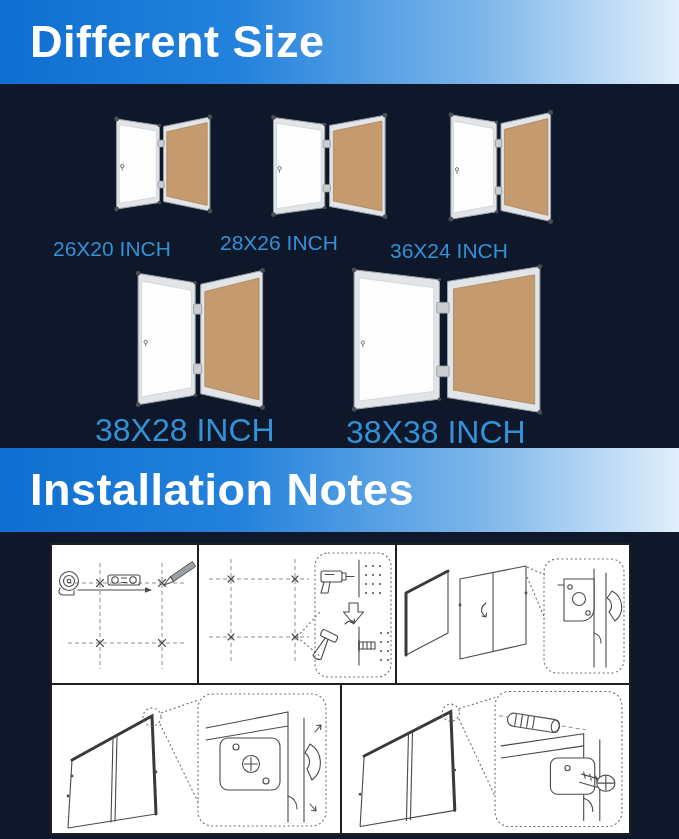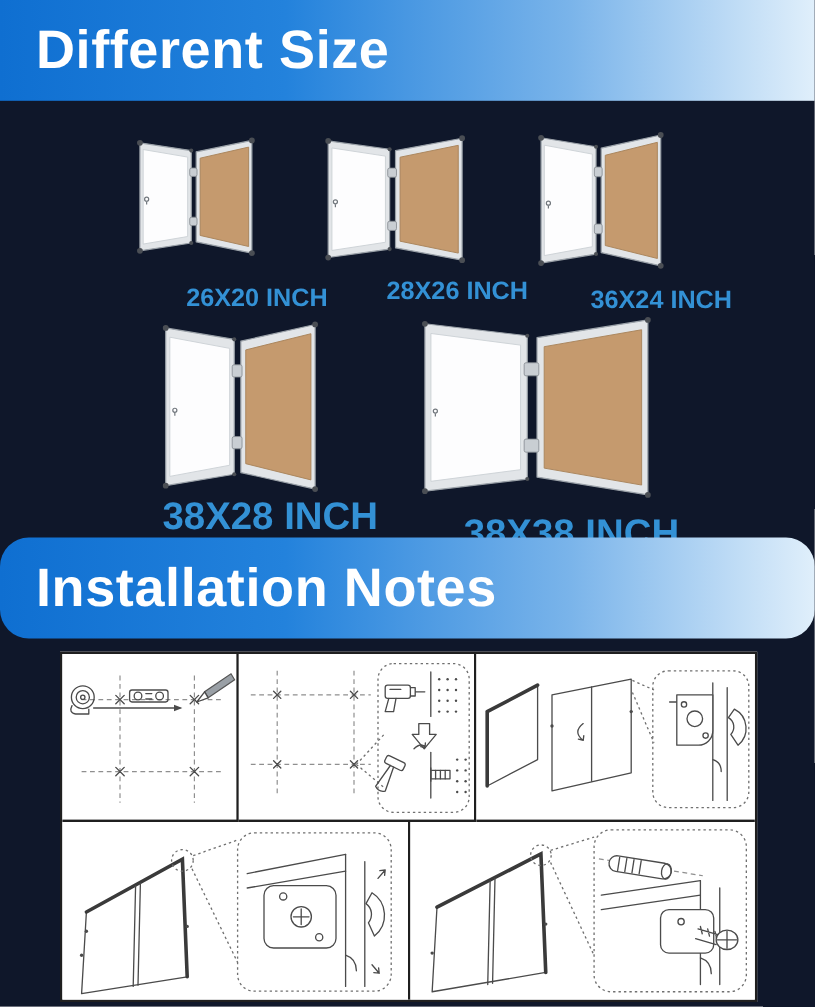--- a/index.html
+++ b/index.html
@@ -4,29 +4,29 @@
 <style>
   html,body{margin:0;padding:0;background:#fff;}
   .page{position:relative;width:679px;height:839px;background:#0f172a;overflow:hidden;
         font-family:"Liberation Sans",sans-serif;}
 
   
   .banner{position:absolute;left:0;width:679px;height:84px;display:flex;align-items:center;
           background:linear-gradient(90deg,var(--banner-gradient-start) 0%,#2382dc 35%,
                      #7ab4ea 70%,var(--banner-gradient-end) 100%);}
   .banner-top{top:0;}
-  .banner-mid{top:448px;border-radius:24px;}
+  .banner-mid{top:448px;}
   .banner h1{margin:0 0 0 30px;font-size:45px;font-weight:bold;letter-spacing:.5px;
              color:var(--banner-text);}
 
   
   .board-card{position:absolute;margin:0;padding:0;}
   .board-gfx svg{display:block;}
-  .size-label{position:absolute;width:220px;margin-left:-110px;text-align:right;
-              font-weight:bold;color:var(--size-label);white-space:nowrap;letter-spacing:0;}
+  .size-label{position:absolute;width:220px;margin-left:-110px;text-align:left;
+              font-weight:normal;color:var(--size-label);white-space:nowrap;letter-spacing:0;}
   .size-label.row1{font-size:21px;}
   .size-label.row2{font-size:32px;}
 
   
   .install-grid{position:absolute;left:50px;top:543px;width:581px;height:292px;
                 border:2px solid var(--diagram-border);background:#fff;box-sizing:border-box;}
   .ipanel{position:absolute;box-sizing:border-box;background:#fff;}
   .ip1{left:0;top:0;width:147px;height:140px;border-right:2px solid var(--diagram-border);border-bottom:2px solid var(--diagram-border);}
   .ip2{left:147px;top:0;width:198px;height:140px;border-right:2px solid var(--diagram-border);border-bottom:2px solid var(--diagram-border);}
   .ip3{left:345px;top:0;width:232px;height:140px;border-bottom:2px solid var(--diagram-border);}
@@ -159,21 +159,21 @@
       <path d="M17.8 82.6 v2.5"></path>
     </g>
   </svg>
         </div>
     </figure>
 
     <span class="size-label row1" style="left:163px;top:237px">26X20 INCH</span>
     <span class="size-label row1" style="left:330px;top:231px">28X26 INCH</span>
     <span class="size-label row1" style="left:500px;top:239px">36X24 INCH</span>
     <span class="size-label row2" style="left:205px;top:412px">38X28 INCH</span>
-    <span class="size-label row2" style="left:456px;top:426px">38X38 INCH</span>
+    <span class="size-label row2" style="left:456px;top:414px">38X38 INCH</span>
   </section>
 
   <header class="banner banner-mid">
     <h1>Installation Notes</h1>
   </header>
 
   <section class="install-grid">
 
     <div class="ipanel ip1">
       <svg viewBox="0 0 145 138">

